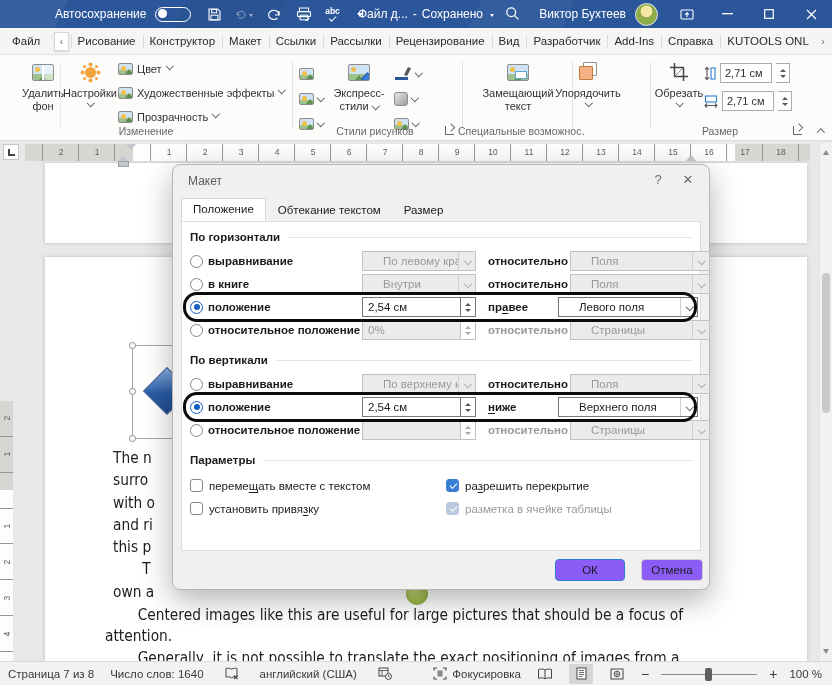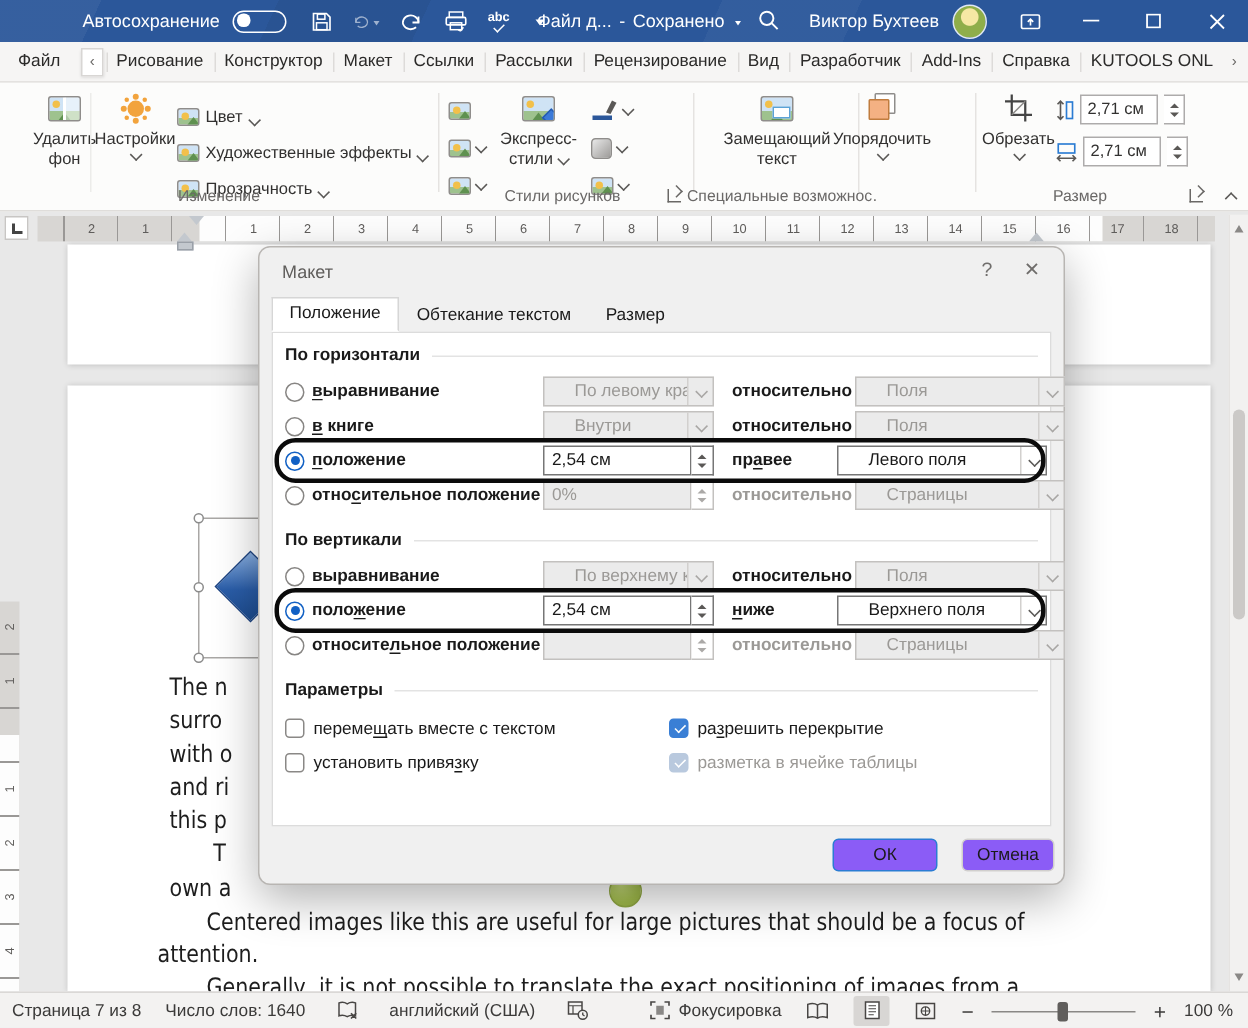--- a/index.html
+++ b/index.html
@@ -33,21 +33,21 @@
   .rtab+.rtab::before,.tabscroll+.rtab::before{content:"";position:absolute;left:0;top:7px;bottom:7px;width:1px;background:#dddbd9}
   .rtab.file{padding:0 12px}
   .tabscroll{width:15px;height:19px;background:#fff;border:1px solid #d8d6d4;display:flex;align-items:center;justify-content:center;font-size:10px;color:#6a6866;margin:0 2px;box-shadow:0 1px 2px rgba(0,0,0,.12)}
   .tabscroll.right{margin-left:auto;border:none;background:transparent;box-shadow:none}
 
   
   .ribbon{position:absolute;top:55px;left:0;right:0;height:86px;background:#fcfcfb;border-bottom:1px solid #dfddda;font-size:11px;color:#323130;z-index:50}
   .g-sep{position:absolute;top:7px;bottom:12px;width:1px;background:#e5e3e1}
   .bigbtn{position:absolute;top:5px;display:flex;flex-direction:column;align-items:center;text-align:center;line-height:13px}
   .bicon{height:24px;display:flex;align-items:center;justify-content:center;margin-bottom:3px}
-  .rowbtn{position:absolute;display:flex;align-items:flex-end;gap:4px;height:21px;white-space:nowrap}
+  .rowbtn{position:absolute;display:flex;align-items:flex-start;gap:4px;height:21px;white-space:nowrap}
   .minibtn{position:absolute;display:flex;align-items:center;gap:3px;height:21px}
   .glabel{position:absolute;bottom:3px;font-size:10.5px;color:#6a6867;text-align:center;white-space:nowrap;overflow:hidden}
   .chev{width:7px;height:7px;display:inline-block;position:relative;flex:none}
   .chev::before{content:"";position:absolute;left:1px;top:0;width:4.5px;height:4.5px;border-right:1.1px solid #5a5856;border-bottom:1.1px solid #5a5856;transform:rotate(45deg)}
   .chev.up::before{transform:rotate(225deg);top:3px}
   .pic{width:22px;height:17px;border:1px solid #8f8d8b;border-radius:2px;background:linear-gradient(180deg,#cfe3f5 0 58%,#9ec28e 58% 100%);position:relative;overflow:hidden;flex:none}
   .pic::before{content:"";position:absolute;left:2px;top:2px;width:5px;height:5px;border-radius:50%;background:#f2c04a}
   .pic::after{content:"";position:absolute;left:3px;bottom:-4px;border:7px solid transparent;border-bottom:9px solid #5f9150}
   .pic.tiny{width:15px;height:12px}
   .pic .bgdiv{position:absolute;left:45%;top:0;bottom:0;width:2px;background:#fff;z-index:2}

